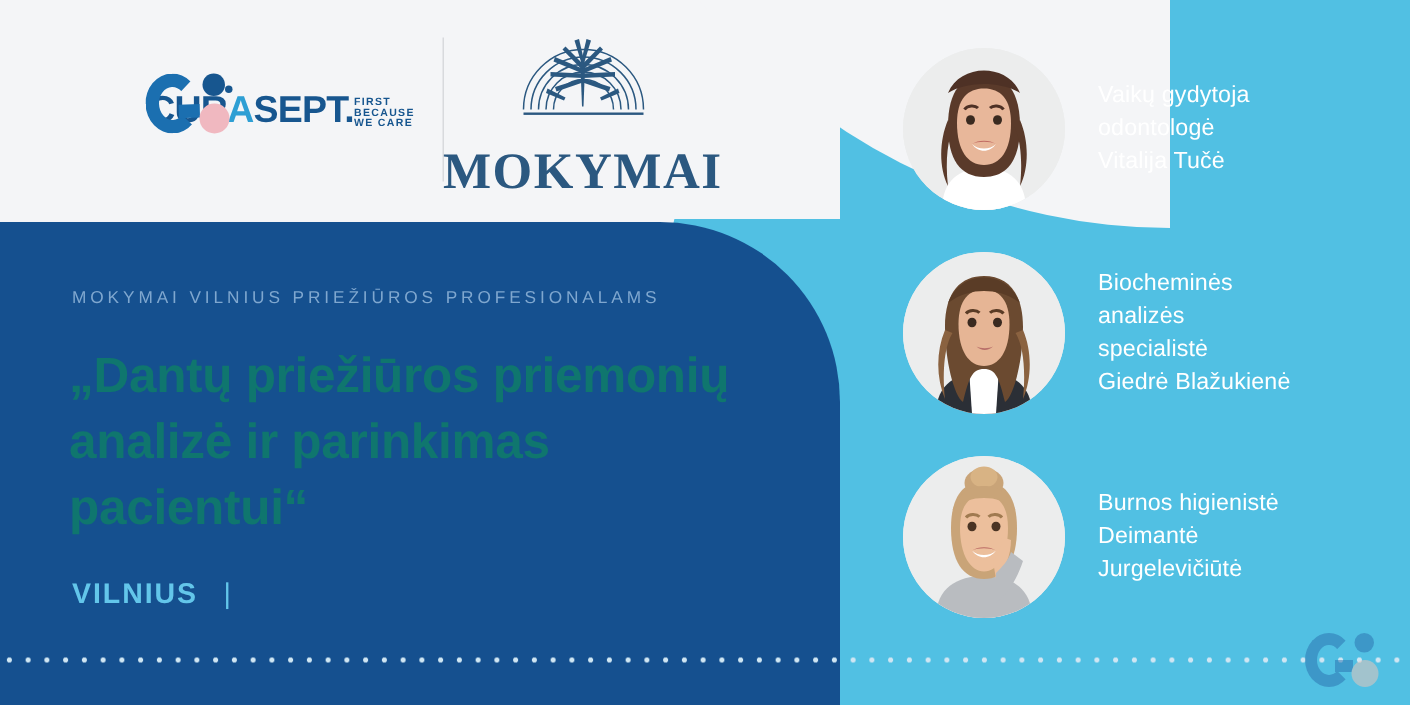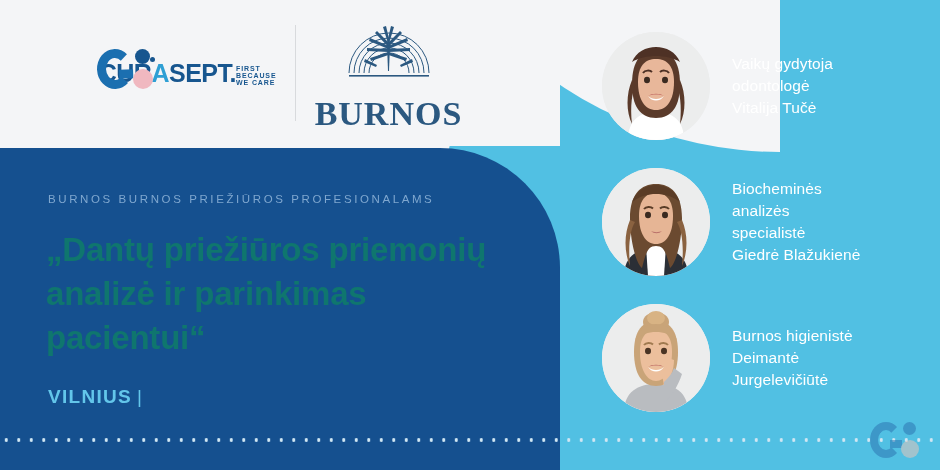--- a/index.html
+++ b/index.html
@@ -216,21 +216,21 @@
   .datebar {
     position: absolute;
     left: 48px;
     top: 386px;
     font-size: 19px;
     font-weight: bold;
     letter-spacing: 1.3px;
     color: #63c6ea;
     display: flex;
     align-items: flex-end;
-    gap: 5px;
+    gap: 17px;
     white-space: nowrap;
   }
   .datebar .sep {
     color: #63c6ea;
     font-weight: normal;
   }
 
   
   .dots {
     position: absolute;
@@ -377,26 +377,26 @@
             <path d="M47.5 40 L30 46 L29 43 L48 37 Z"></path>
             <path d="M47.5 40 L65 46 L66 43 L47 37 Z"></path>
             <path d="M47.5 30 L42 12 L45 11 L49 28 Z"></path>
             <path d="M47.5 30 L53 12 L50 11 L46 28 Z"></path>
             <path d="M36 50 L24 44 L23 47 L35 52 Z"></path>
             <path d="M59 50 L71 44 L72 47 L60 52 Z"></path>
           </g>
           <rect x="8" y="60" width="80" height="1.6" fill="#2b5880"></rect>
         </svg>
       </span>
-      <div class="pardes-wordmark">BURNOS</div>
+      <div class="pardes-wordmark">MOKYMAI</div>
     </div>
 
   </div>
 
-  <div class="eyebrow">BURNOS BURNOS PRIEŽIŪROS PROFESIONALAMS</div>
+  <div class="eyebrow">MOKYMAI VILNIUS PRIEŽIŪROS PROFESIONALAMS</div>
   <div class="headline">„Dantų priežiūros priemonių analizė ir parinkimas pacientui“</div>
 
   <div class="datebar">
     <span>VILNIUS</span>
     <span class="sep">|</span>
   </div>
 
   <div class="dots"></div>
 
   <div class="speakers">

